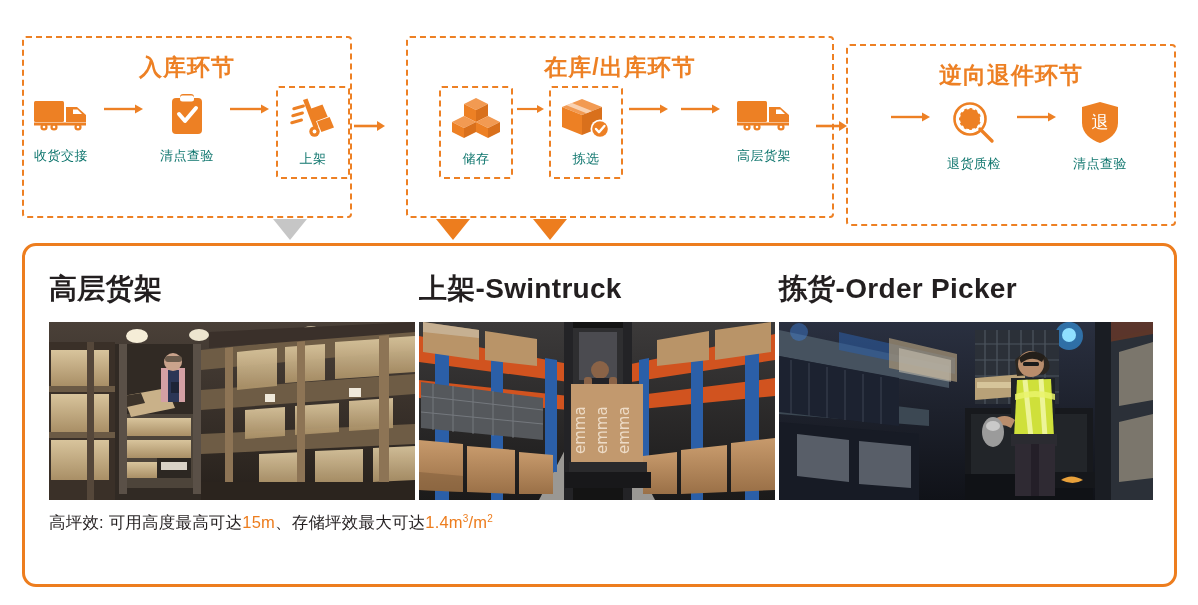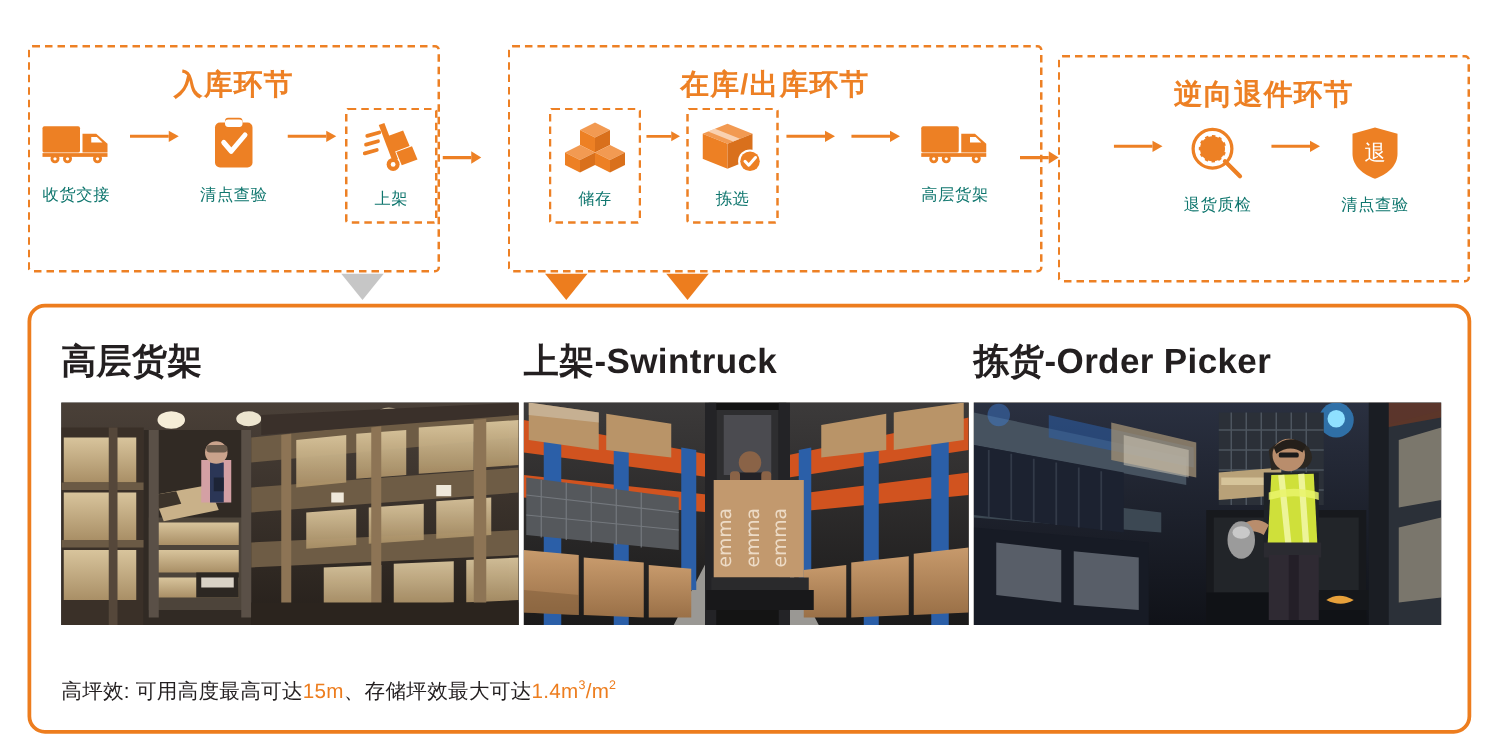--- a/index.html
+++ b/index.html
@@ -113,21 +113,20 @@
   }
   .photo svg { display: block; width: 100%; height: 100%; }
 
   .caption {
     position: absolute;
     left: 24px;
     font-size: 16.5px;
     color: #231f20;
     white-space: nowrap;
     letter-spacing: .2px;
-    margin-top: 30px;
   }
   .caption .hl { color: #ED7D1E; }
   .caption sup { font-size: 10px; vertical-align: super; }
 </style>
 </head>
 <body>
 
 <div id="root">
 
   <div class="stage" id="stage-inbound" style="left:22px; top:36px; width:330px; height:182px;">

